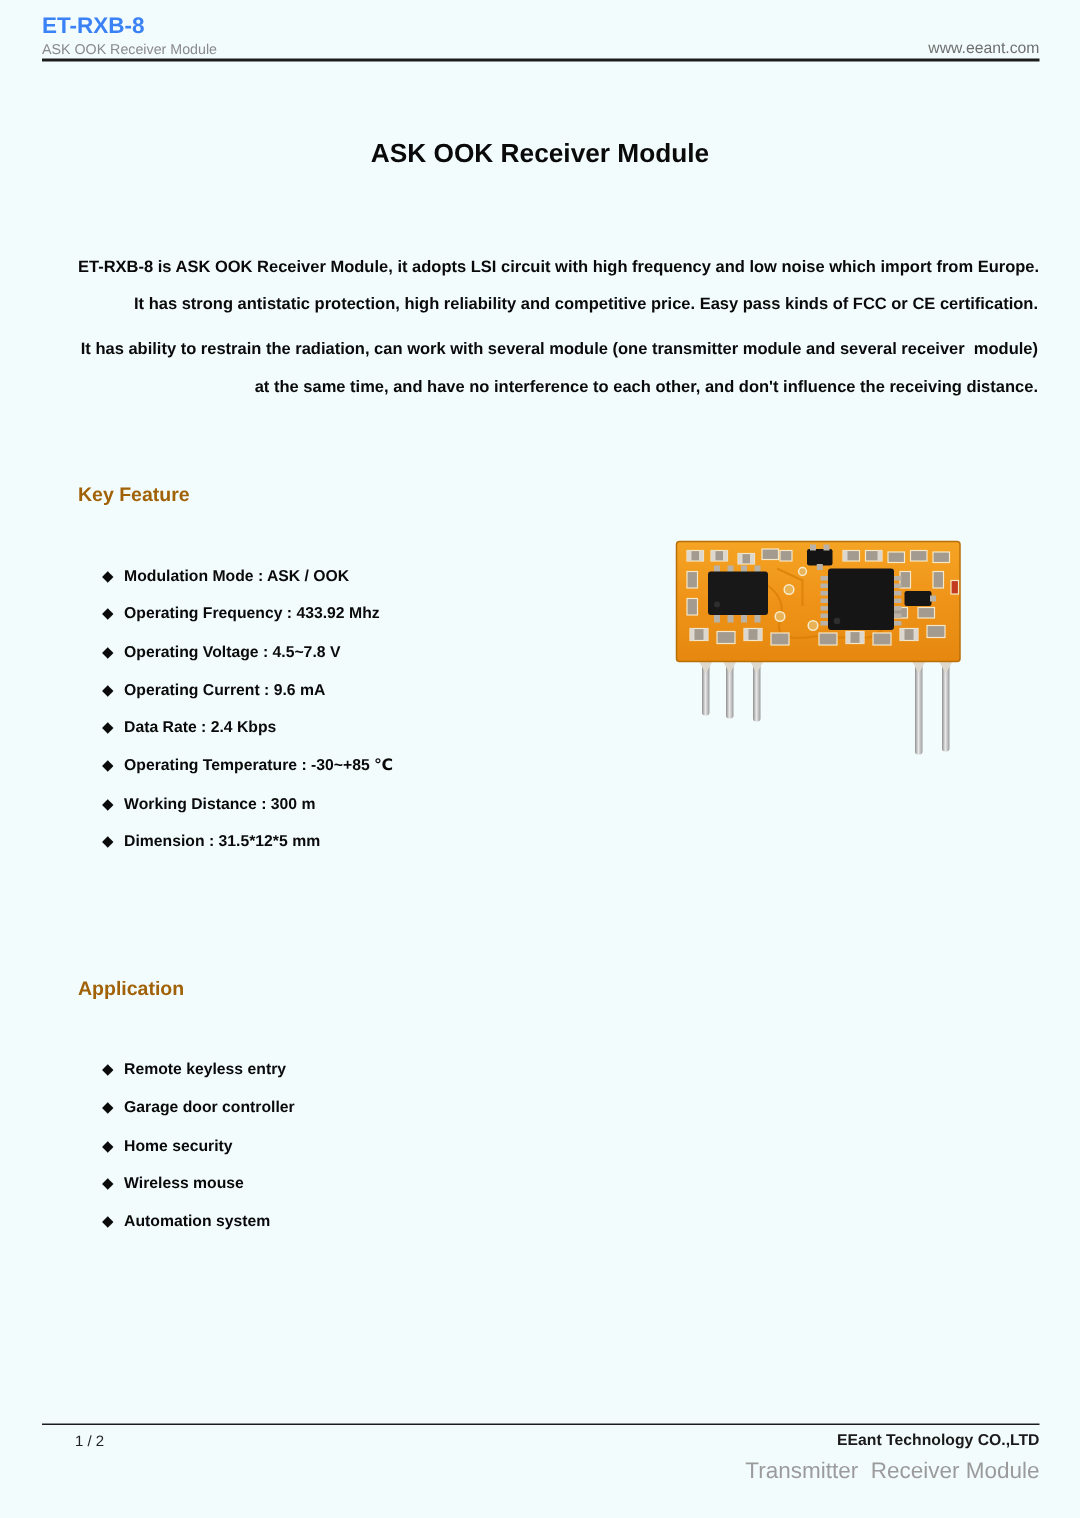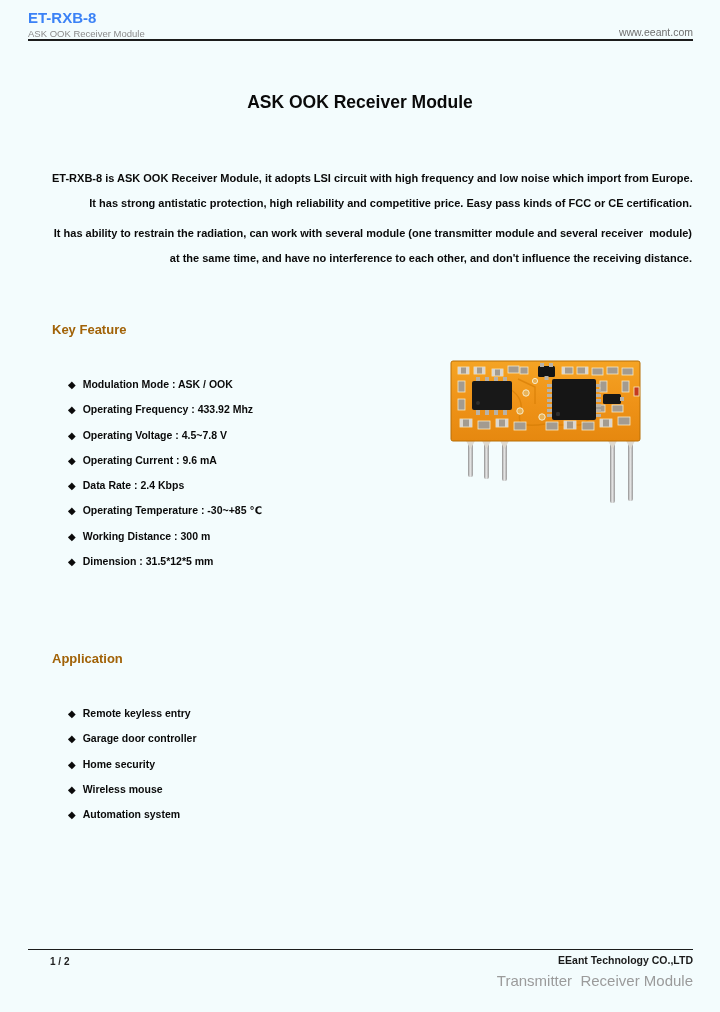--- a/index.html
+++ b/index.html
@@ -70,21 +70,21 @@
     position:absolute;left:450px;top:359px;width:192px;height:152px;margin:0;
   }
   .photo svg{display:block;width:192px;height:152px;}
   
   .ftr-rule{
     position:absolute;left:28px;right:27px;top:949px;
     border-top:1.5px solid #1c1c1c;height:0;
   }
   .ftr-page{
     position:absolute;left:50px;top:956px;
-    font-size:10px;font-weight:bold;color:#222;white-space:pre;
+    font-size:10px;font-weight:normal;color:#222;white-space:pre;
   }
   .ftr-company{
     position:absolute;right:27px;top:954px;
     font-size:10.5px;font-weight:bold;color:#1a1a1a;
   }
   .ftr-prodline{
     position:absolute;right:27px;top:972px;
     font-size:15px;color:#9b9b9b;white-space:pre;
   }
 </style>

